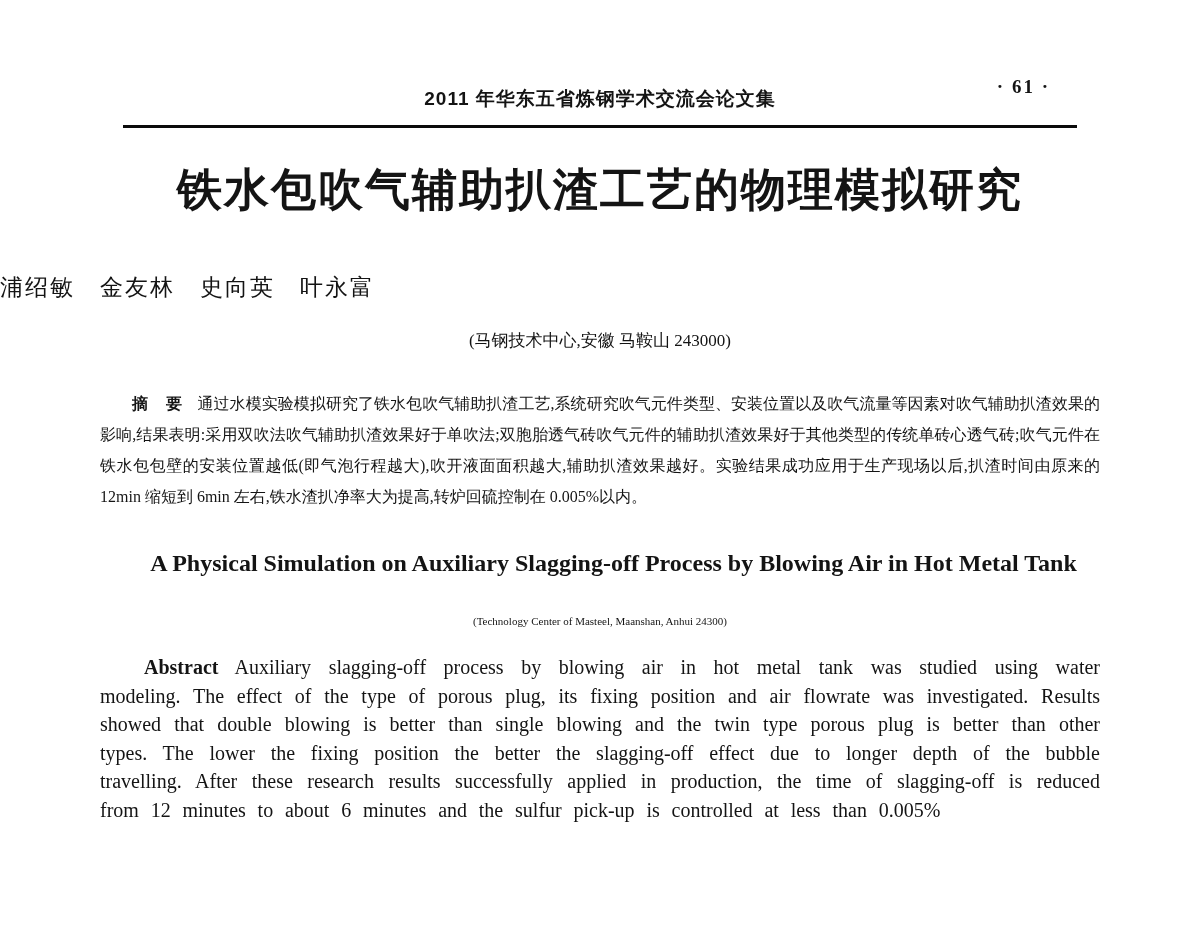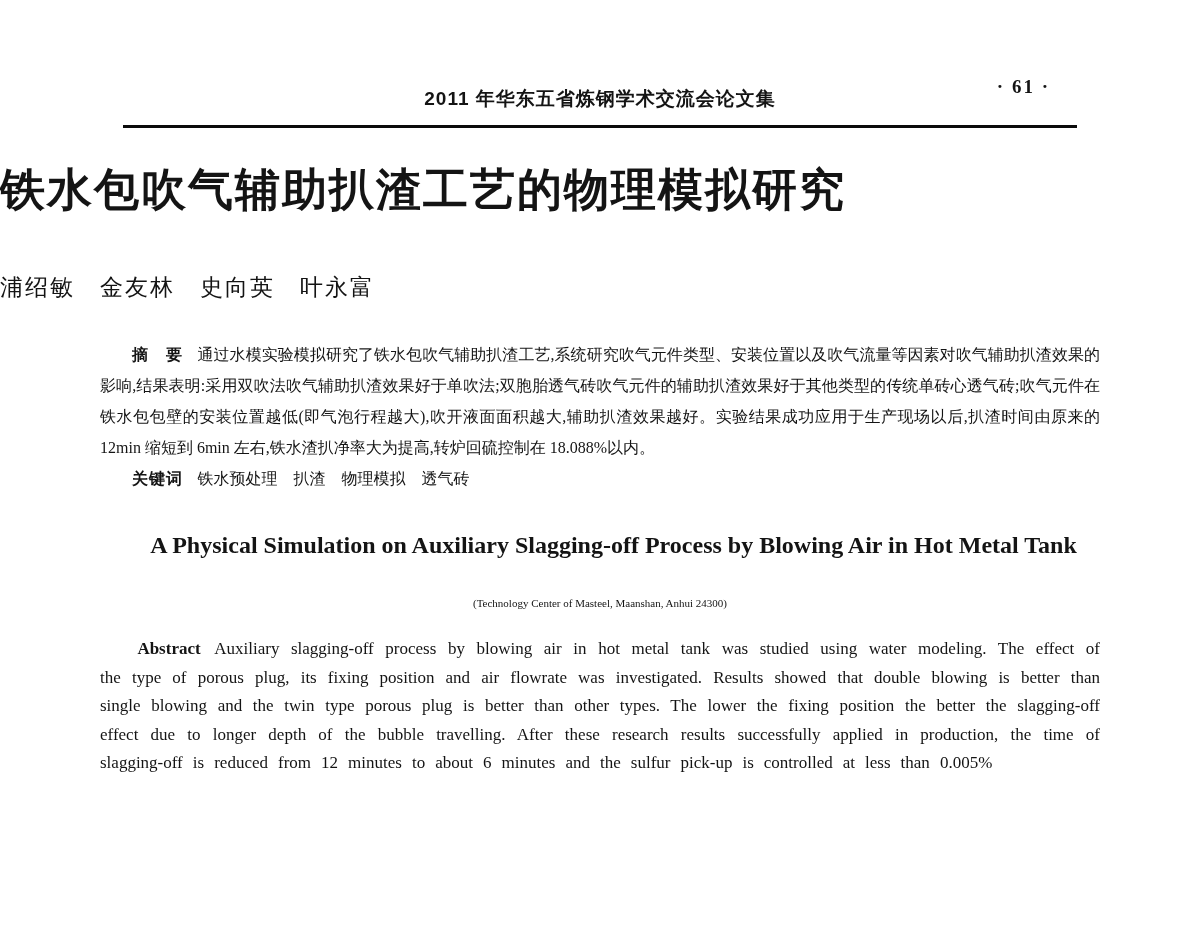--- a/index.html
+++ b/index.html
@@ -40,20 +40,21 @@
     letter-spacing: 2px;
   }
   .rule {
     margin: 13px 123px 0 123px;
     border-top: 3px solid #0b0b0b;
     height: 0;
   }
   
   .title-cn {
     margin: 34px 0 0 0;
+    text-align: center;
     font-size: 45px;
     font-weight: 700;
     letter-spacing: 2px;
     line-height: 1.25;
   }
   .authors-cn {
     margin-top: 54px;
     font-size: 23px;
     letter-spacing: 2px;
     white-space: pre-wrap;
@@ -102,21 +103,21 @@
     white-space: pre;
   }
   .affil-en {
     margin-top: 36px;
     text-align: center;
     font-size: 11px;
   }
   .abstract-en {
     width: 1000px;
     margin: 26px auto 0 auto;
-    font-size: 17px;
+    font-size: 20px;
     line-height: 28.5px;
     text-align: justify;
     text-indent: 2.2em;
     word-spacing: 0.34em;
   }
   .abstract-en .lbl {
     font-weight: 700;
     margin-right: 0.8em;
   }
   p, h1, h2 { margin-bottom: 0; }
@@ -130,28 +131,26 @@
     <div class="proceedings">2011 年华东五省炼钢学术交流会论文集</div>
     <div class="page-num">· 61 ·</div>
   </header>
 
   <div class="rule"></div>
 
   <h1 class="title-cn">铁水包吹气辅助扒渣工艺的物理模拟研究</h1>
 
   <div class="authors-cn">浦绍敏　金友林　史向英　叶永富</div>
 
+  <div class="affil-cn">(马钢技术中心,安徽 马鞍山 243000)</div>
 
   <p class="abstract-cn">
-    <span class="lbl">摘　要</span><span>通过水模实验模拟研究了铁水包吹气辅助扒渣工艺,系统研究吹气元件类型、安装位置以及吹气流量等因素对吹气辅助扒渣效果的影响,结果表明:采用双吹法吹气辅助扒渣效果好于单吹法;双胞胎透气砖吹气元件的辅助扒渣效果好于其他类型的传统单砖心透气砖;吹气元件在铁水包包壁的安装位置越低(即气泡行程越大),吹开液面面积越大,辅助扒渣效果越好。实验结果成功应用于生产现场以后,扒渣时间由原来的 12min 缩短到 6min 左右,铁水渣扒净率大为提高,转炉回硫控制在 18.088%以内。</span>
+    <span class="lbl">摘　要</span><span>通过水模实验模拟研究了铁水包吹气辅助扒渣工艺,系统研究吹气元件类型、安装位置以及吹气流量等因素对吹气辅助扒渣效果的影响,结果表明:采用双吹法吹气辅助扒渣效果好于单吹法;双胞胎透气砖吹气元件的辅助扒渣效果好于其他类型的传统单砖心透气砖;吹气元件在铁水包包壁的安装位置越低(即气泡行程越大),吹开液面面积越大,辅助扒渣效果越好。实验结果成功应用于生产现场以后,扒渣时间由原来的 12min 缩短到 6min 左右,铁水渣扒净率大为提高,转炉回硫控制在 0.005%以内。</span>
   </p>
 
-  <p class="keywords-cn">
-    <span class="lbl">关键词</span><span>铁水预处理　扒渣　物理模拟　透气砖</span>
-  </p>
 
   <h2 class="title-en">A Physical Simulation on Auxiliary Slagging-off Process by Blowing Air in Hot Metal Tank</h2>
 
 
   <div class="affil-en">(Technology Center of Masteel, Maanshan, Anhui 24300)</div>
 
   <p class="abstract-en">
     <span class="lbl">Abstract</span><span>Auxiliary slagging-off process by blowing air in hot metal tank was studied using water modeling. The effect of the type of porous plug, its fixing position and air flowrate was investigated. Results showed that double blowing is better than single blowing and the twin type porous plug is better than other types. The lower the fixing position the better the slagging-off effect due to longer depth of the bubble travelling. After these research results successfully applied in production, the time of slagging-off is reduced from 12 minutes to about 6 minutes and the sulfur pick-up is controlled at less than 0.005%</span>
   </p>
 

